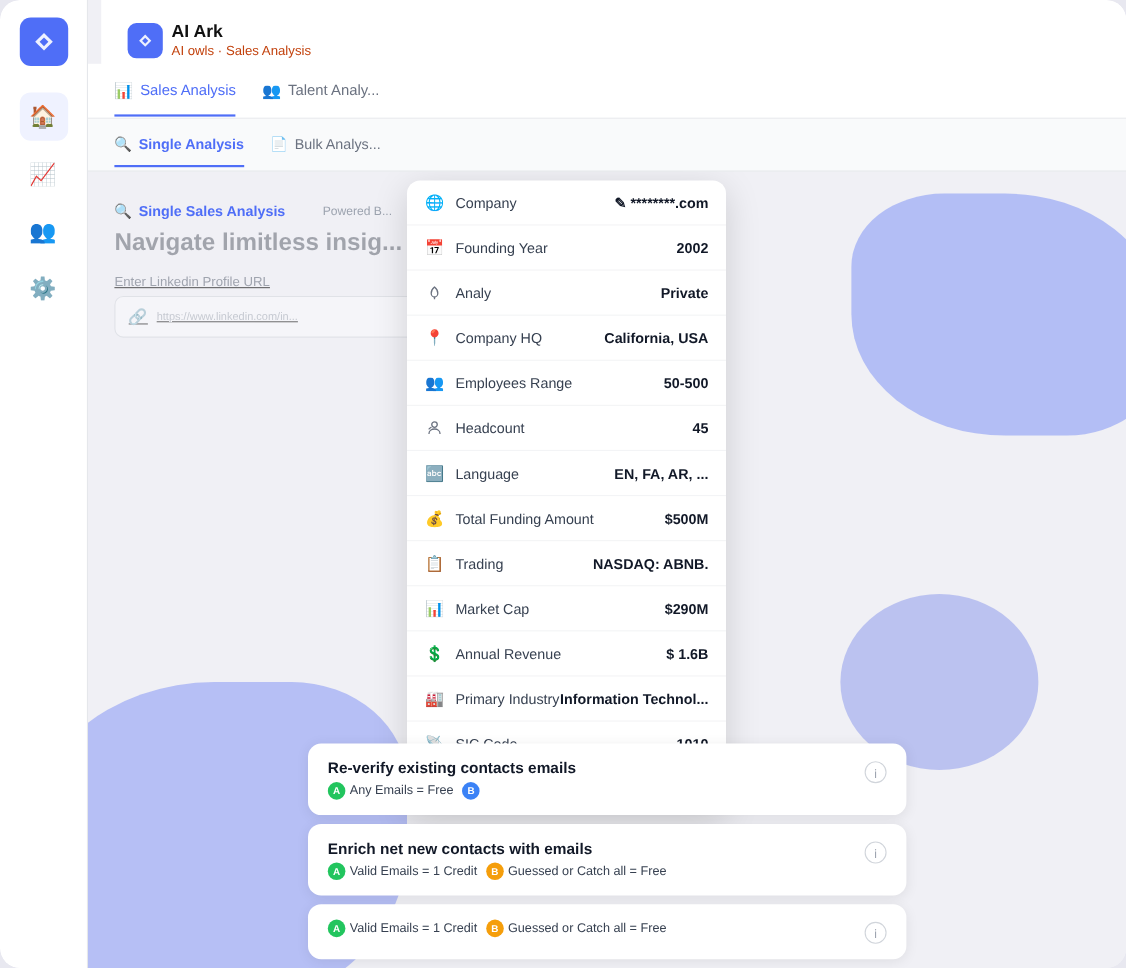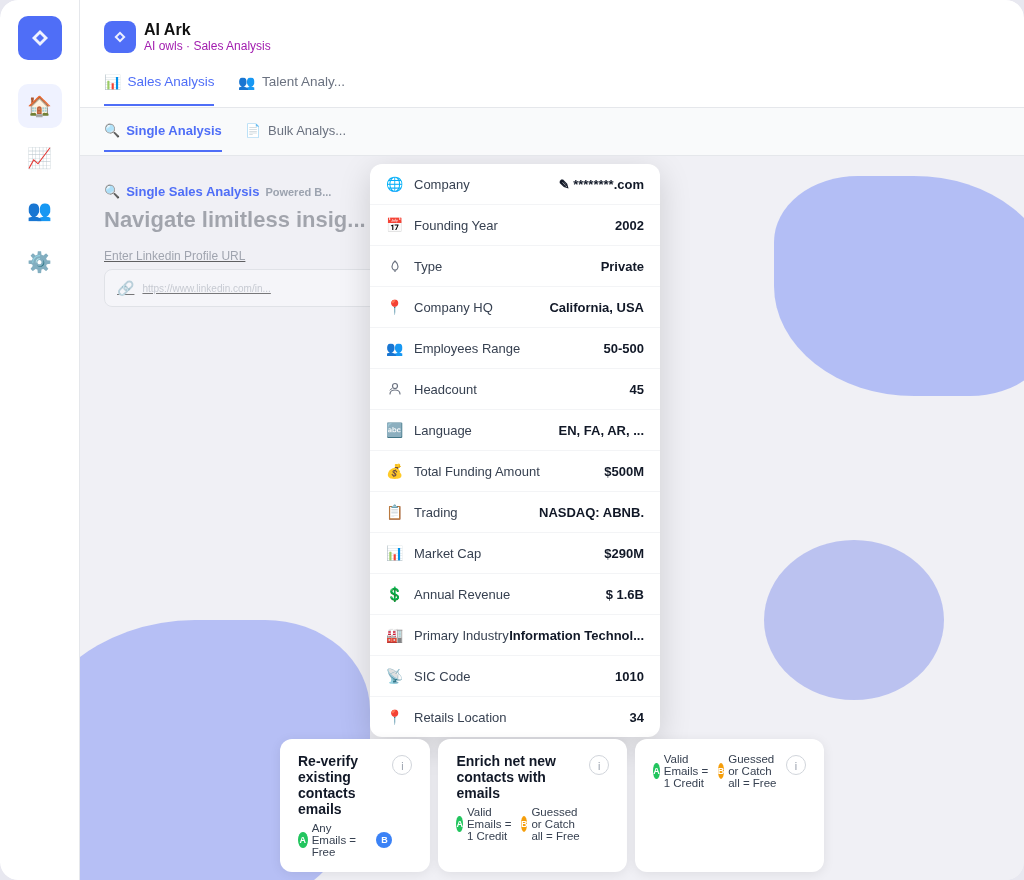--- a/index.html
+++ b/index.html
@@ -78,21 +78,21 @@
     
     .main-content {
       position: absolute;
       left: 80px; top: 0; right: 0; bottom: 0;
       background: #f0f0f5;
     }
 
     
     .app-header {
       position: absolute;
-      top: 0; left: 0; right: 0;
+      top: 0; left: 12px; right: 0;
       height: 75px;
       background: #fff;
       border-bottom: 1px solid #e5e7eb;
       display: flex;
       align-items: center;
       padding: 0 24px;
       gap: 8px;
       z-index: 5;
     }
 
@@ -103,21 +103,21 @@
     }
 
     .brand-title {
       font-size: 16px;
       font-weight: 700;
       color: #111;
     }
 
     .brand-subtitle {
       font-size: 12px;
-      color: #a21caf;
+      color: #c2410c;
     }
 
     
     .tabs-bar {
       position: absolute;
       top: 58px; left: 0; right: 0;
       height: 50px;
       background: #fff;
       border-bottom: 1px solid #e5e7eb;
       display: flex;
@@ -336,21 +336,21 @@
       color: #111827;
     }
 
     
     .bottom-cards {
       position: absolute;
       bottom: 0;
       left: 0; right: 0;
       padding: 0 200px 8px;
       display: flex;
-      flex-direction: row;
+      flex-direction: column;
       gap: 8px;
       z-index: 20;
     }
 
     .bottom-card {
       background: #fff;
       border-radius: 12px;
       padding: 14px 18px;
       box-shadow: 0 2px 12px rgba(0,0,0,0.08);
       display: flex;
@@ -497,21 +497,21 @@
     <div class="page-body">
 
       <div class="bg-shape1"></div>
       <div class="bg-shape2"></div>
       <div class="bg-shape3"></div>
 
       <div class="page-header">
         <div class="page-header-label">
           <span>🔍</span>
           <span>Single Sales Analysis</span>
-          <span style="font-size:11px;color:#9ca3af;font-weight:700;">Powered B...</span>
+          <span style="font-size:11px;color:#9ca3af;font-weight:400;margin-left:28px;">Powered B...</span>
         </div>
         <div class="page-header-title">Navigate limitless insig...&nbsp;&nbsp;&nbsp;&nbsp;&nbsp;&nbsp;n profiles.</div>
       </div>
 
       <div class="input-section">
         <div class="input-label">Enter Linkedin Profile URL</div>
         <div class="linkedin-input">
           <span style="font-size:14px;">🔗</span>
           <span style="font-size:10px;color:#9ca3af;">https://www.linkedin.com/in...</span>
         </div>
@@ -538,21 +538,21 @@
           </div>
 
           <div class="info-row">
             <div class="info-row-left">
               <span class="info-icon">
                 <svg width="14" height="14" viewBox="0 0 14 14" fill="none">
                   <path d="M7 2C7 2 4 4.5 4 7.5C4 9.5 5.5 11 7 11C8.5 11 10 9.5 10 7.5C10 4.5 7 2 7 2Z" stroke="#6b7280" stroke-width="1.2" fill="none"></path>
                   <line x1="7" y1="11" x2="7" y2="13" stroke="#6b7280" stroke-width="1.2"></line>
                 </svg>
               </span>
-              <span class="info-label">Type</span>
+              <span class="info-label">Analy</span>
             </div>
             <span class="info-value">Private</span>
           </div>
 
           <div class="info-row">
             <div class="info-row-left">
               <span class="info-icon">📍</span>
               <span class="info-label">Company HQ</span>
             </div>
             <span class="info-value">California, USA</span>

